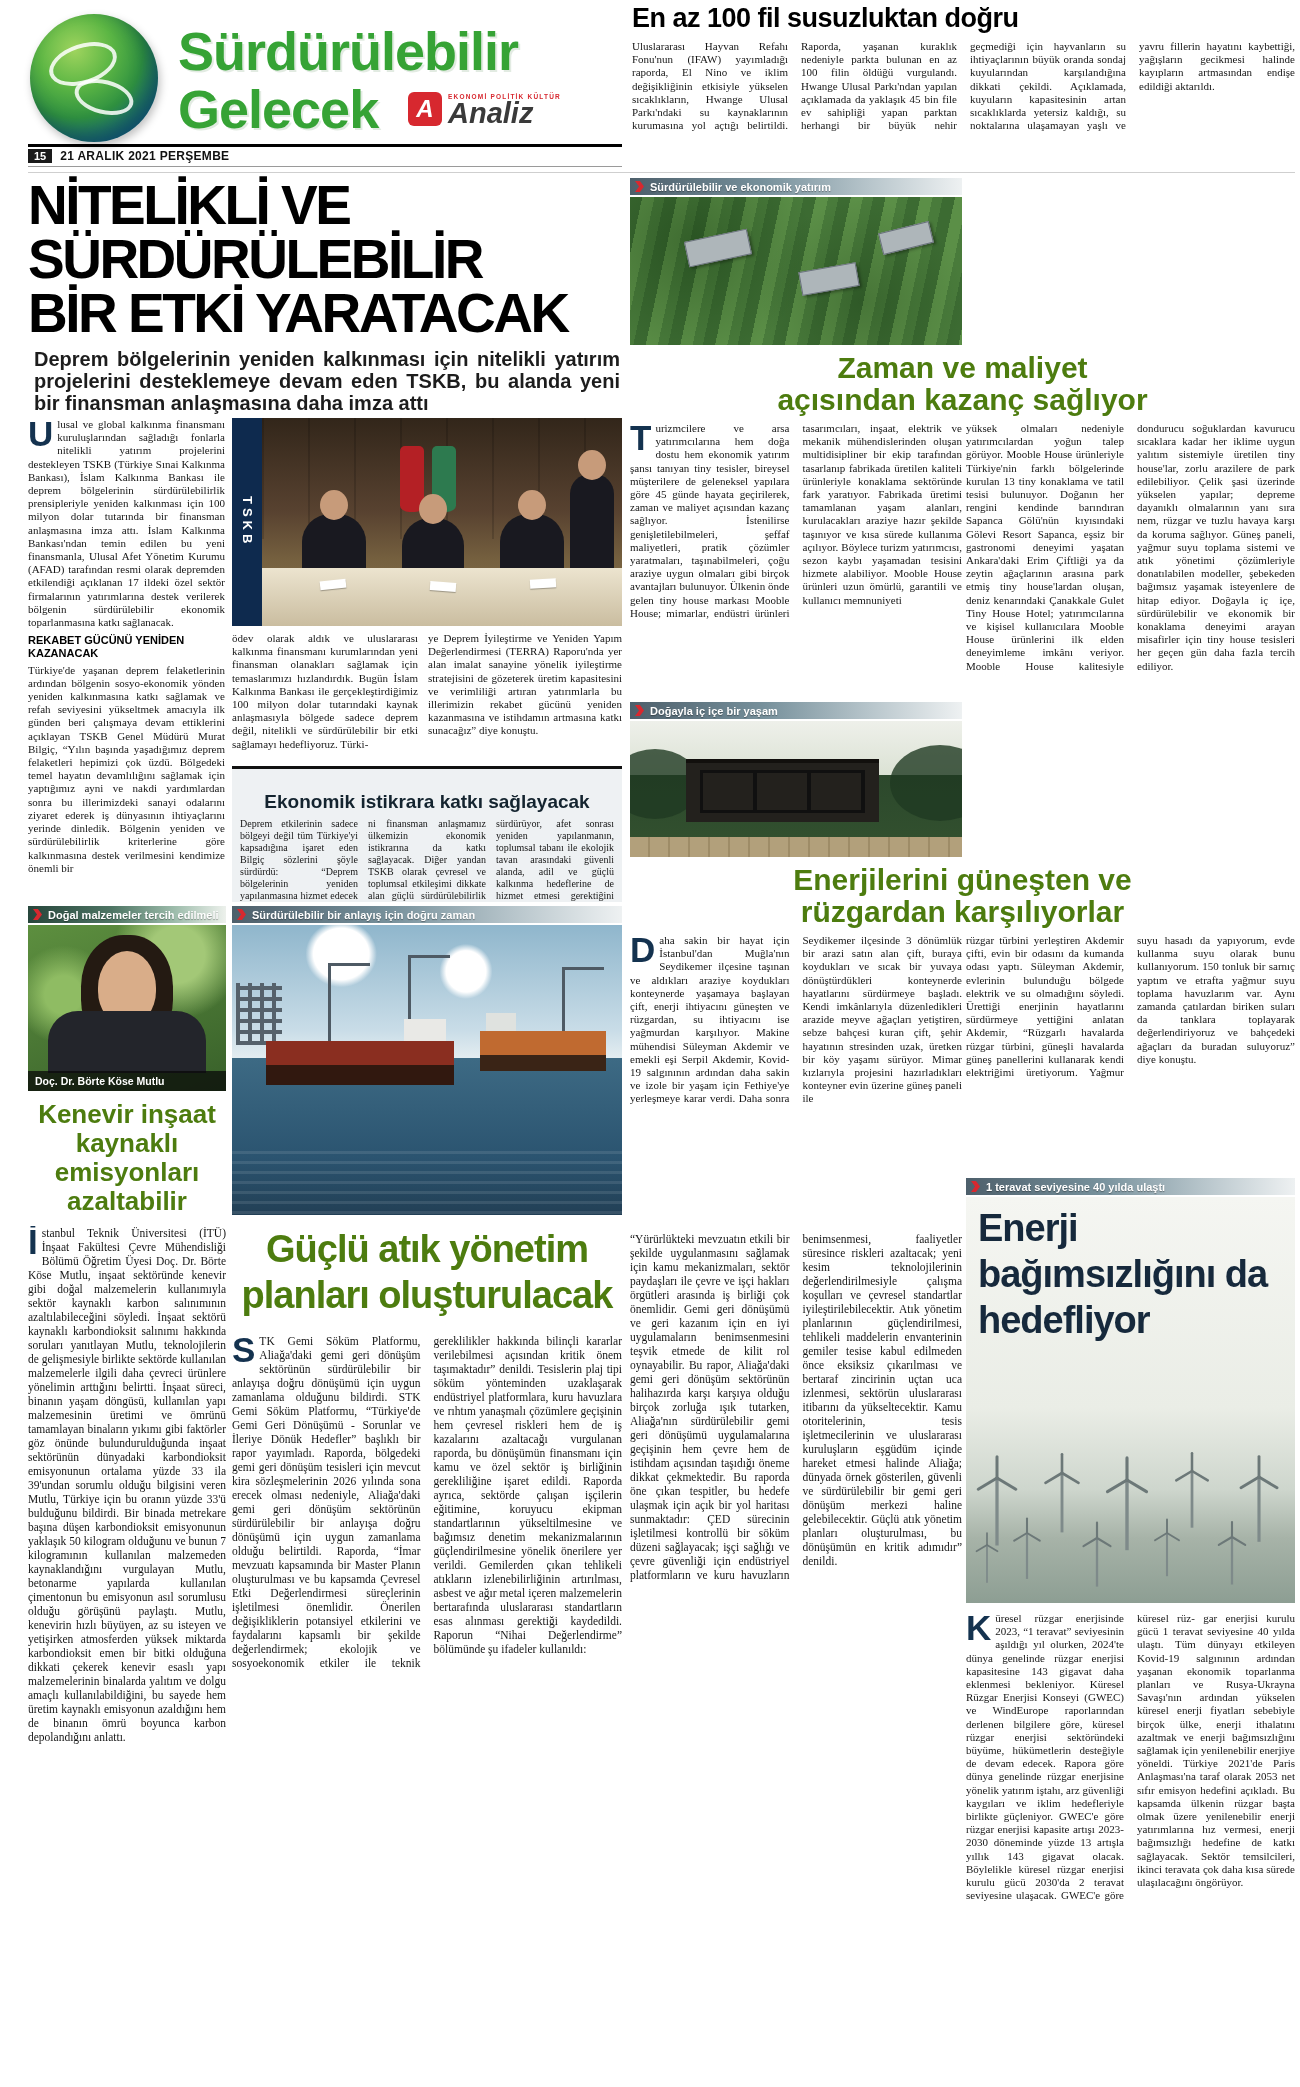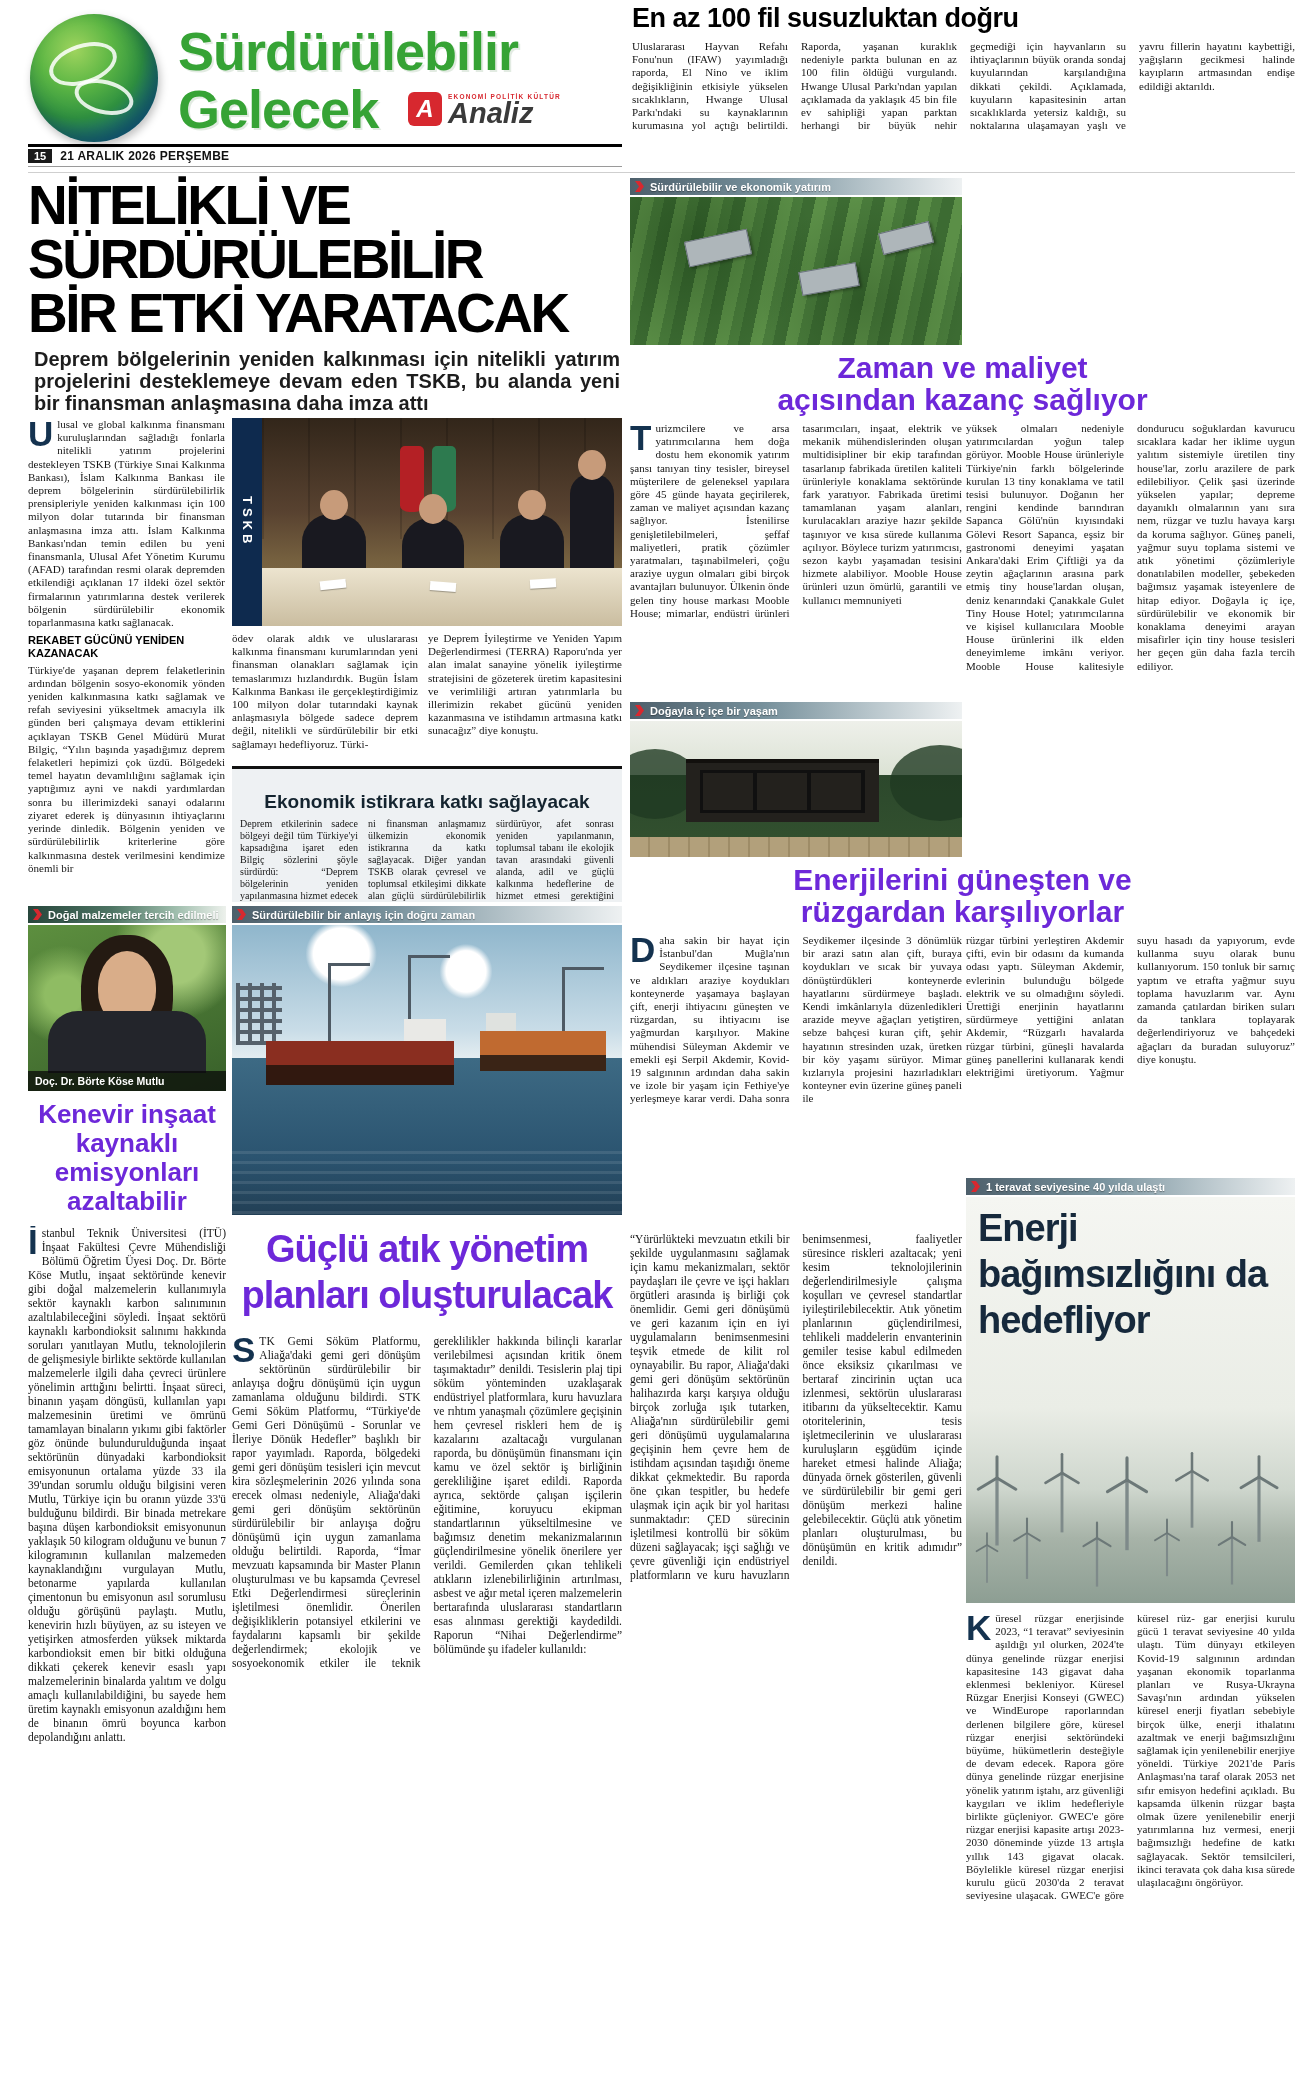--- a/index.html
+++ b/index.html
@@ -11,21 +11,21 @@
   .bt{font-family:"Liberation Serif",serif;font-size:11px;line-height:13.2px;
       text-align:justify;color:#161616;overflow:hidden}
   .bt2{font-family:"Liberation Serif",serif;font-size:11.5px;line-height:14px;
       text-align:justify;color:#161616;overflow:hidden}
   .c2{column-count:2;column-gap:13px}
   .c4{column-count:4;column-gap:13px}
   .dc{float:left;font-family:"Liberation Sans",sans-serif;font-weight:bold;
       font-size:35px;line-height:30px;padding:1px 4px 0 0;color:#14324f}
   .subhead{font-family:"Liberation Sans",sans-serif;font-weight:bold;font-size:11px;
       margin:5px 0 3px 0;color:#000;text-align:left}
-  .title-c{font-weight:bold;text-align:center;color:#6d28d9}
+  .title-c{font-weight:bold;text-align:center;color:#4d7c0f}
   
   .logo-line{font-weight:bold;color:#36a335;letter-spacing:-1px;
       text-shadow:2px 2px 0 rgba(20,90,20,.12);font-size:54px;line-height:54px}
   .globe{width:128px;height:128px;border-radius:50%;
       background:radial-gradient(circle at 35% 28%,#9fd45e 0%,#5cb644 30%,#2f9140 55%,#1c6f86 78%,#14566e 100%);
       box-shadow:inset -8px -10px 18px rgba(0,40,60,.45), 2px 4px 8px rgba(0,0,0,.25)}
   .globe .swirl{position:absolute;border:4px solid rgba(255,255,255,.85);border-radius:50%}
   .analiz-icon{width:34px;height:34px;background:#d7282f;border-radius:6px;color:#fff;
       font-weight:bold;font-size:24px;display:flex;align-items:center;justify-content:center;font-style:italic}
   .analiz-tag{font-size:6.5px;color:#d7282f;font-weight:bold;letter-spacing:1.2px}
@@ -139,21 +139,21 @@
   <div class="abs logo-line" style="left:178px;top:82px">Gelecek</div>
   <div class="abs" style="left:408px;top:92px;display:flex;align-items:center;gap:6px">
     <div class="analiz-icon">A</div>
     <div>
       <div class="analiz-tag">EKONOMİ POLİTİK KÜLTÜR</div>
       <div class="analiz-name">Analiz</div>
     </div>
   </div>
   <div class="abs metastrip" style="left:28px;top:144px;width:594px">
     <span class="pageno">15</span>
-    <span class="dateline">21 ARALIK 2026 PERŞEMBE</span>
+    <span class="dateline">21 ARALIK 2021 PERŞEMBE</span>
   </div>
   <div class="abs hdr-rule" style="left:28px;top:172px;width:1267px"></div>
 
   <div class="abs fil-title" style="left:632px;top:4px;width:660px">En az 100 fil susuzluktan doğru</div>
   <div class="abs bt c4" style="left:632px;top:40px;width:663px;height:128px">Uluslararası Hayvan Refahı Fonu'nun (IFAW) yayımladığı raporda, El Nino ve iklim değişikliğinin etkisiyle yükselen sıcaklıkların, Hwange Ulusal Parkı'ndaki su kaynaklarının kurumasına yol açtığı belirtildi. Raporda, yaşanan kuraklık nedeniyle parkta bulunan en az 100 filin öldüğü vurgulandı. Hwange Ulusal Parkı'ndan yapılan açıklamada da yaklaşık 45 bin file ev sahipliği yapan parktan herhangi bir büyük nehir geçmediği için hayvanların su ihtiyaçlarının büyük oranda sondaj kuyularından karşılandığına dikkati çekildi. Açıklamada, kuyuların kapasitesinin artan sıcaklıklarda yetersiz kaldığı, su noktalarına ulaşamayan yaşlı ve yavru fillerin hayatını kaybettiği, yağışların gecikmesi halinde kayıpların artmasından endişe edildiği aktarıldı.</div>
 
   <div class="abs main-hl" style="left:28px;top:178px;width:594px">
     <div>NİTELİKLİ VE</div>
     <div>SÜRDÜRÜLEBİLİR</div>
     <div>BİR ETKİ YARATACAK</div>

